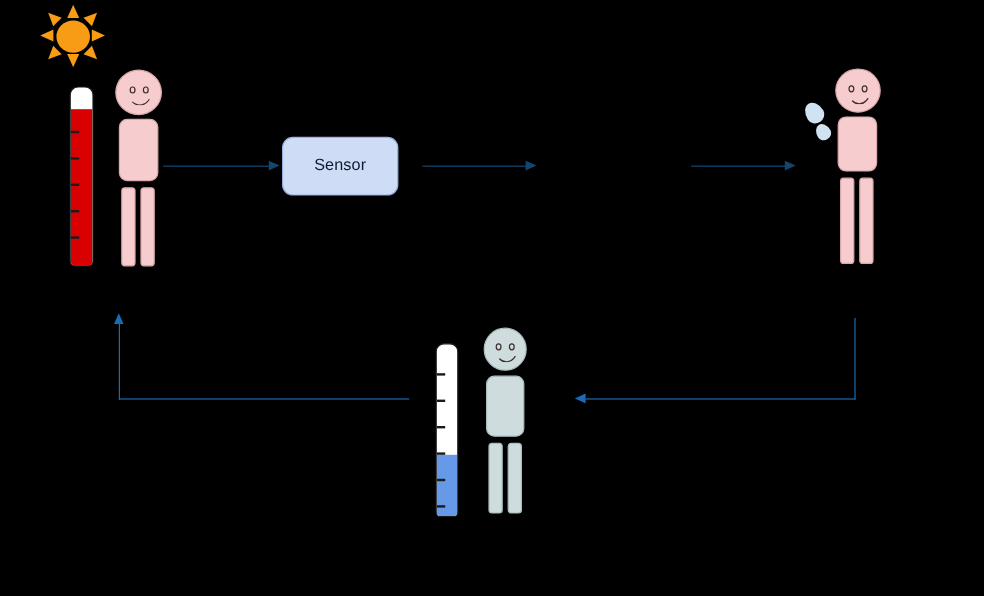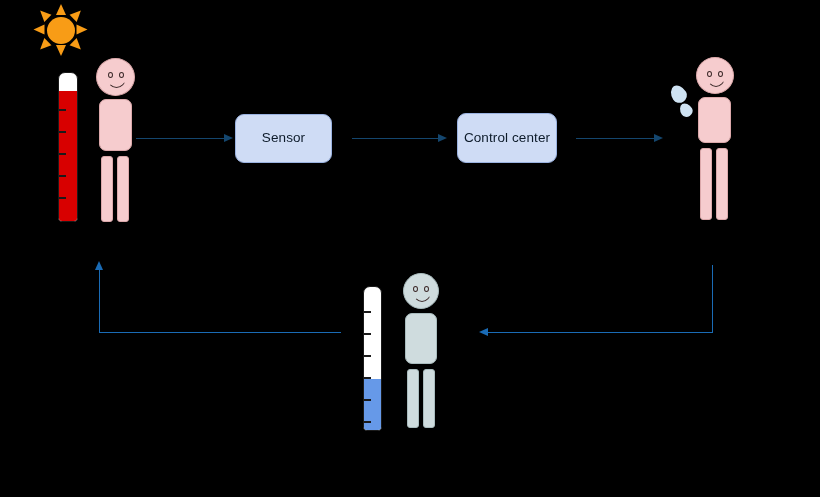--- a/index.html
+++ b/index.html
@@ -181,23 +181,20 @@
   <div class="line-h" style="left:136px; top:138px; width:90px;"></div>
   <div class="arrow-r" style="left:224px; top:133.5px;"></div>
 
   <div class="abs proc-box" style="left:235px; top:114px; width:97px; height:49px;">
     <span>Sensor</span>
   </div>
 
   <div class="line-h" style="left:352px; top:138px; width:88px;"></div>
   <div class="arrow-r" style="left:438px; top:133.5px;"></div>
 
-  <div class="abs proc-box" style="left:457px; top:113px; width:100px; height:50px;">
-    <span>Control center</span>
-  </div>
 
   <div class="line-h" style="left:576px; top:138px; width:80px;"></div>
   <div class="arrow-r" style="left:654px; top:133.5px;"></div>
 
   <div class="abs" style="left:694px; top:57px; width:46px; height:168px;">
     <div class="abs fig-head warm" style="left:2px; top:0px; width:38px; height:37px;">
       <div class="eye" style="left:10px; top:13px;"></div>
       <div class="eye" style="left:21px; top:13px;"></div>
       <div class="mouth" style="left:10px; top:19px; width:18px; height:10px;"></div>
     </div>

